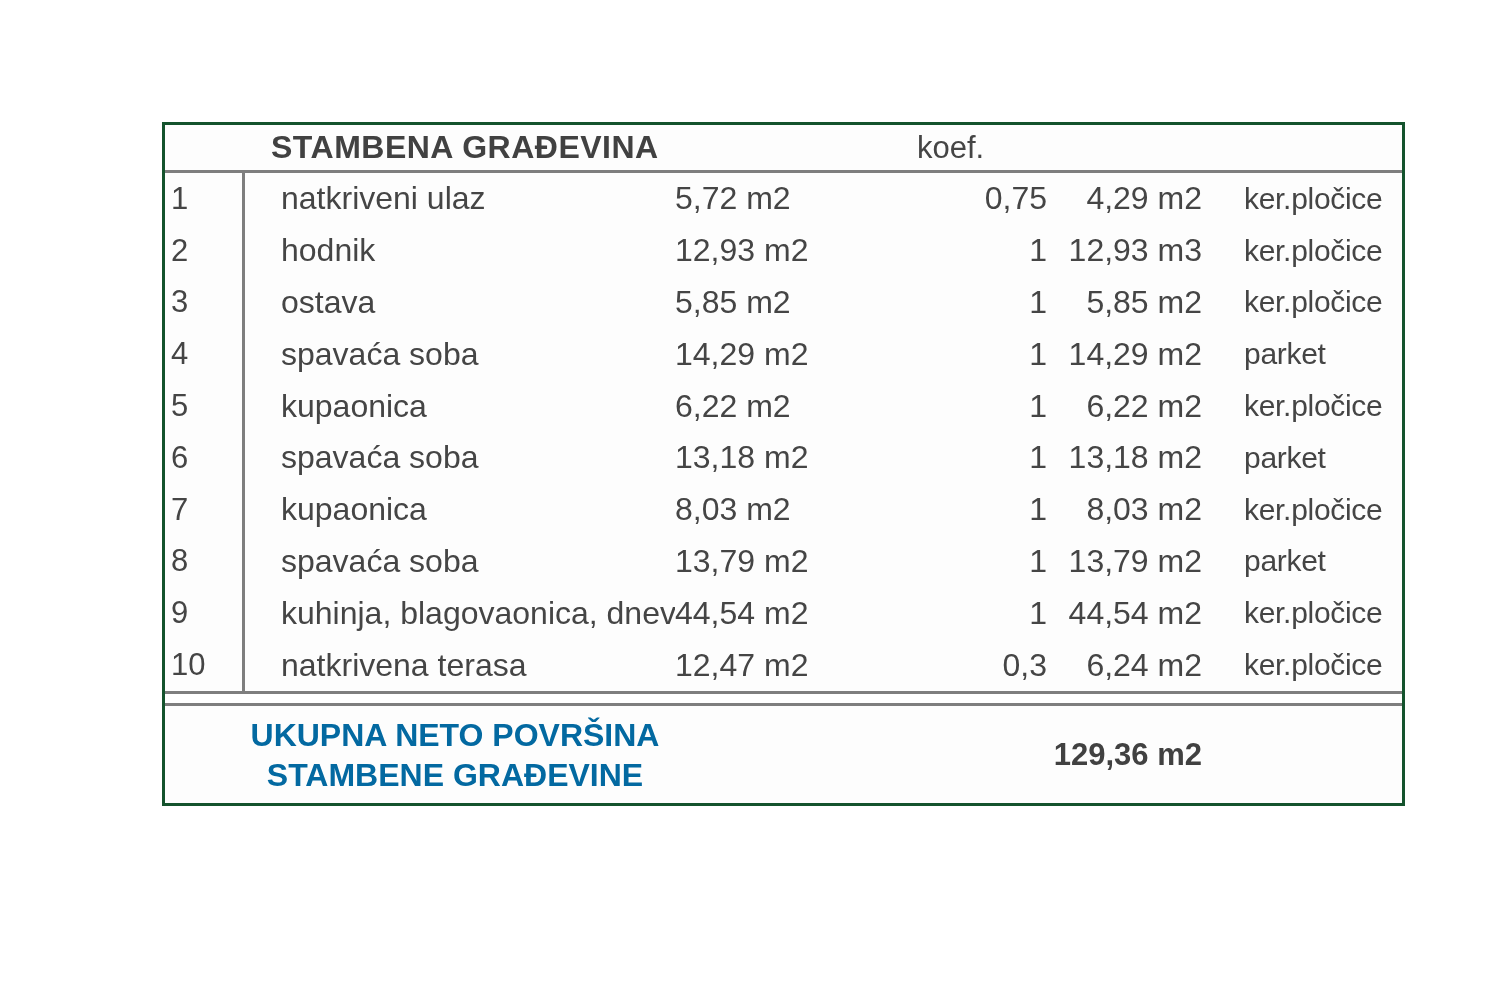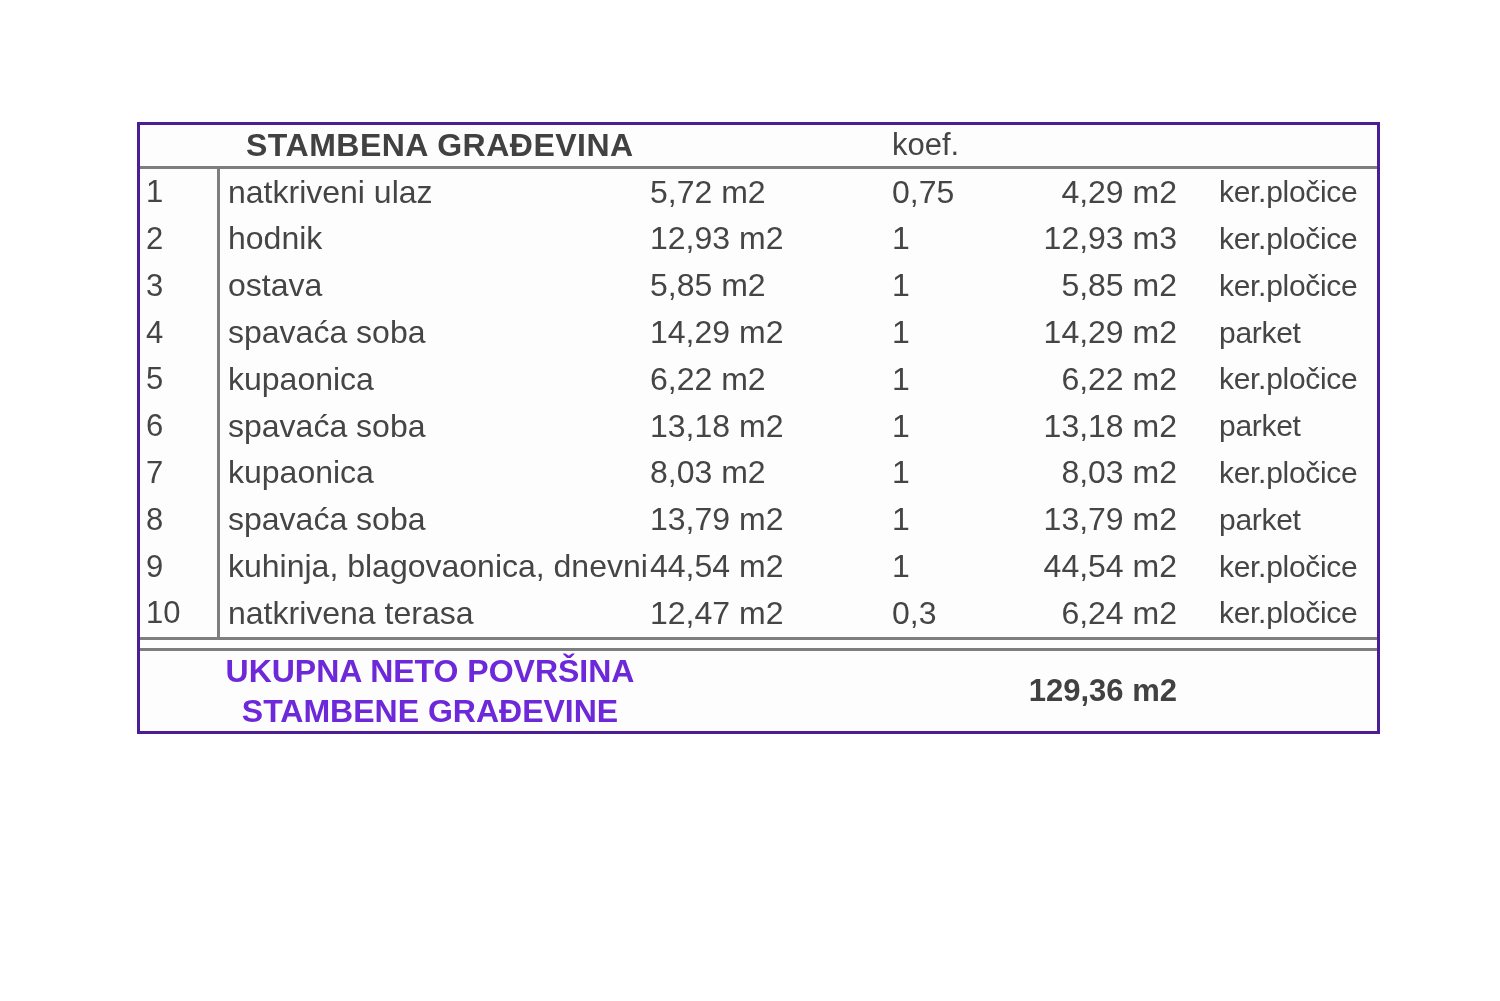--- a/index.html
+++ b/index.html
@@ -11,25 +11,25 @@
     position: relative;
     width: 1500px;
     height: 1001px;
     background: #ffffff;
     font-family: "Liberation Sans", sans-serif;
     color: #454545;
     overflow: hidden;
   }
   .table-frame {
     position: absolute;
-    left: 137px;
+    left: 162px;
     top: 122px;
     width: 1243px;
-    height: 612px;
-    border: 3px solid #4c1d95;
+    height: 684px;
+    border: 3px solid #14532d;
     box-sizing: border-box;
     display: flex;
     flex-direction: column;
     background: #fdfdfd;
   }
   
   .cols {
     display: grid;
     grid-template-columns: 80px 430px 242px 130px 155px 1fr;
     align-items: center;
@@ -62,27 +62,27 @@
   .cell-num {
     height: 100%;
     border-right: 3px solid #7e7e7e;
     box-sizing: border-box;
     padding-left: 6px;
     font-size: 31px;
     display: flex;
     align-items: center;
   }
   .cell-name {
-    padding-left: 8px;
     font-size: 32px;
     white-space: nowrap;
     overflow: hidden;
+    margin-left: 36px;
   }
   .cell-area  { text-align: left;  font-size: 32px; white-space: nowrap; }
-  .cell-koef  { text-align: left; font-size: 32px; white-space: nowrap; }
+  .cell-koef  { text-align: right; font-size: 32px; white-space: nowrap; }
   .cell-net   { text-align: right;  font-size: 32px; white-space: nowrap; }
   .cell-mat   {
     padding-left: 42px;
     font-size: 30px;
     letter-spacing: -0.3px;
     white-space: nowrap;
     overflow: hidden;
   }
   .separator {
     height: 15px;
@@ -96,21 +96,21 @@
     display: grid;
     grid-template-columns: 580px 172px 130px 155px 1fr;
     align-items: center;
   }
   .totals-label {
     grid-column: 1;
     text-align: center;
     font-size: 32px;
     font-weight: bold;
     line-height: 40px;
-    color: #6d28d9;
+    color: #0369a1;
   }
   .totals-gross {
     grid-column: 2;
     text-align: right;
     font-size: 31px;
     font-weight: bold;
     white-space: nowrap;
     color: #414141;
   }
   .totals-net {

